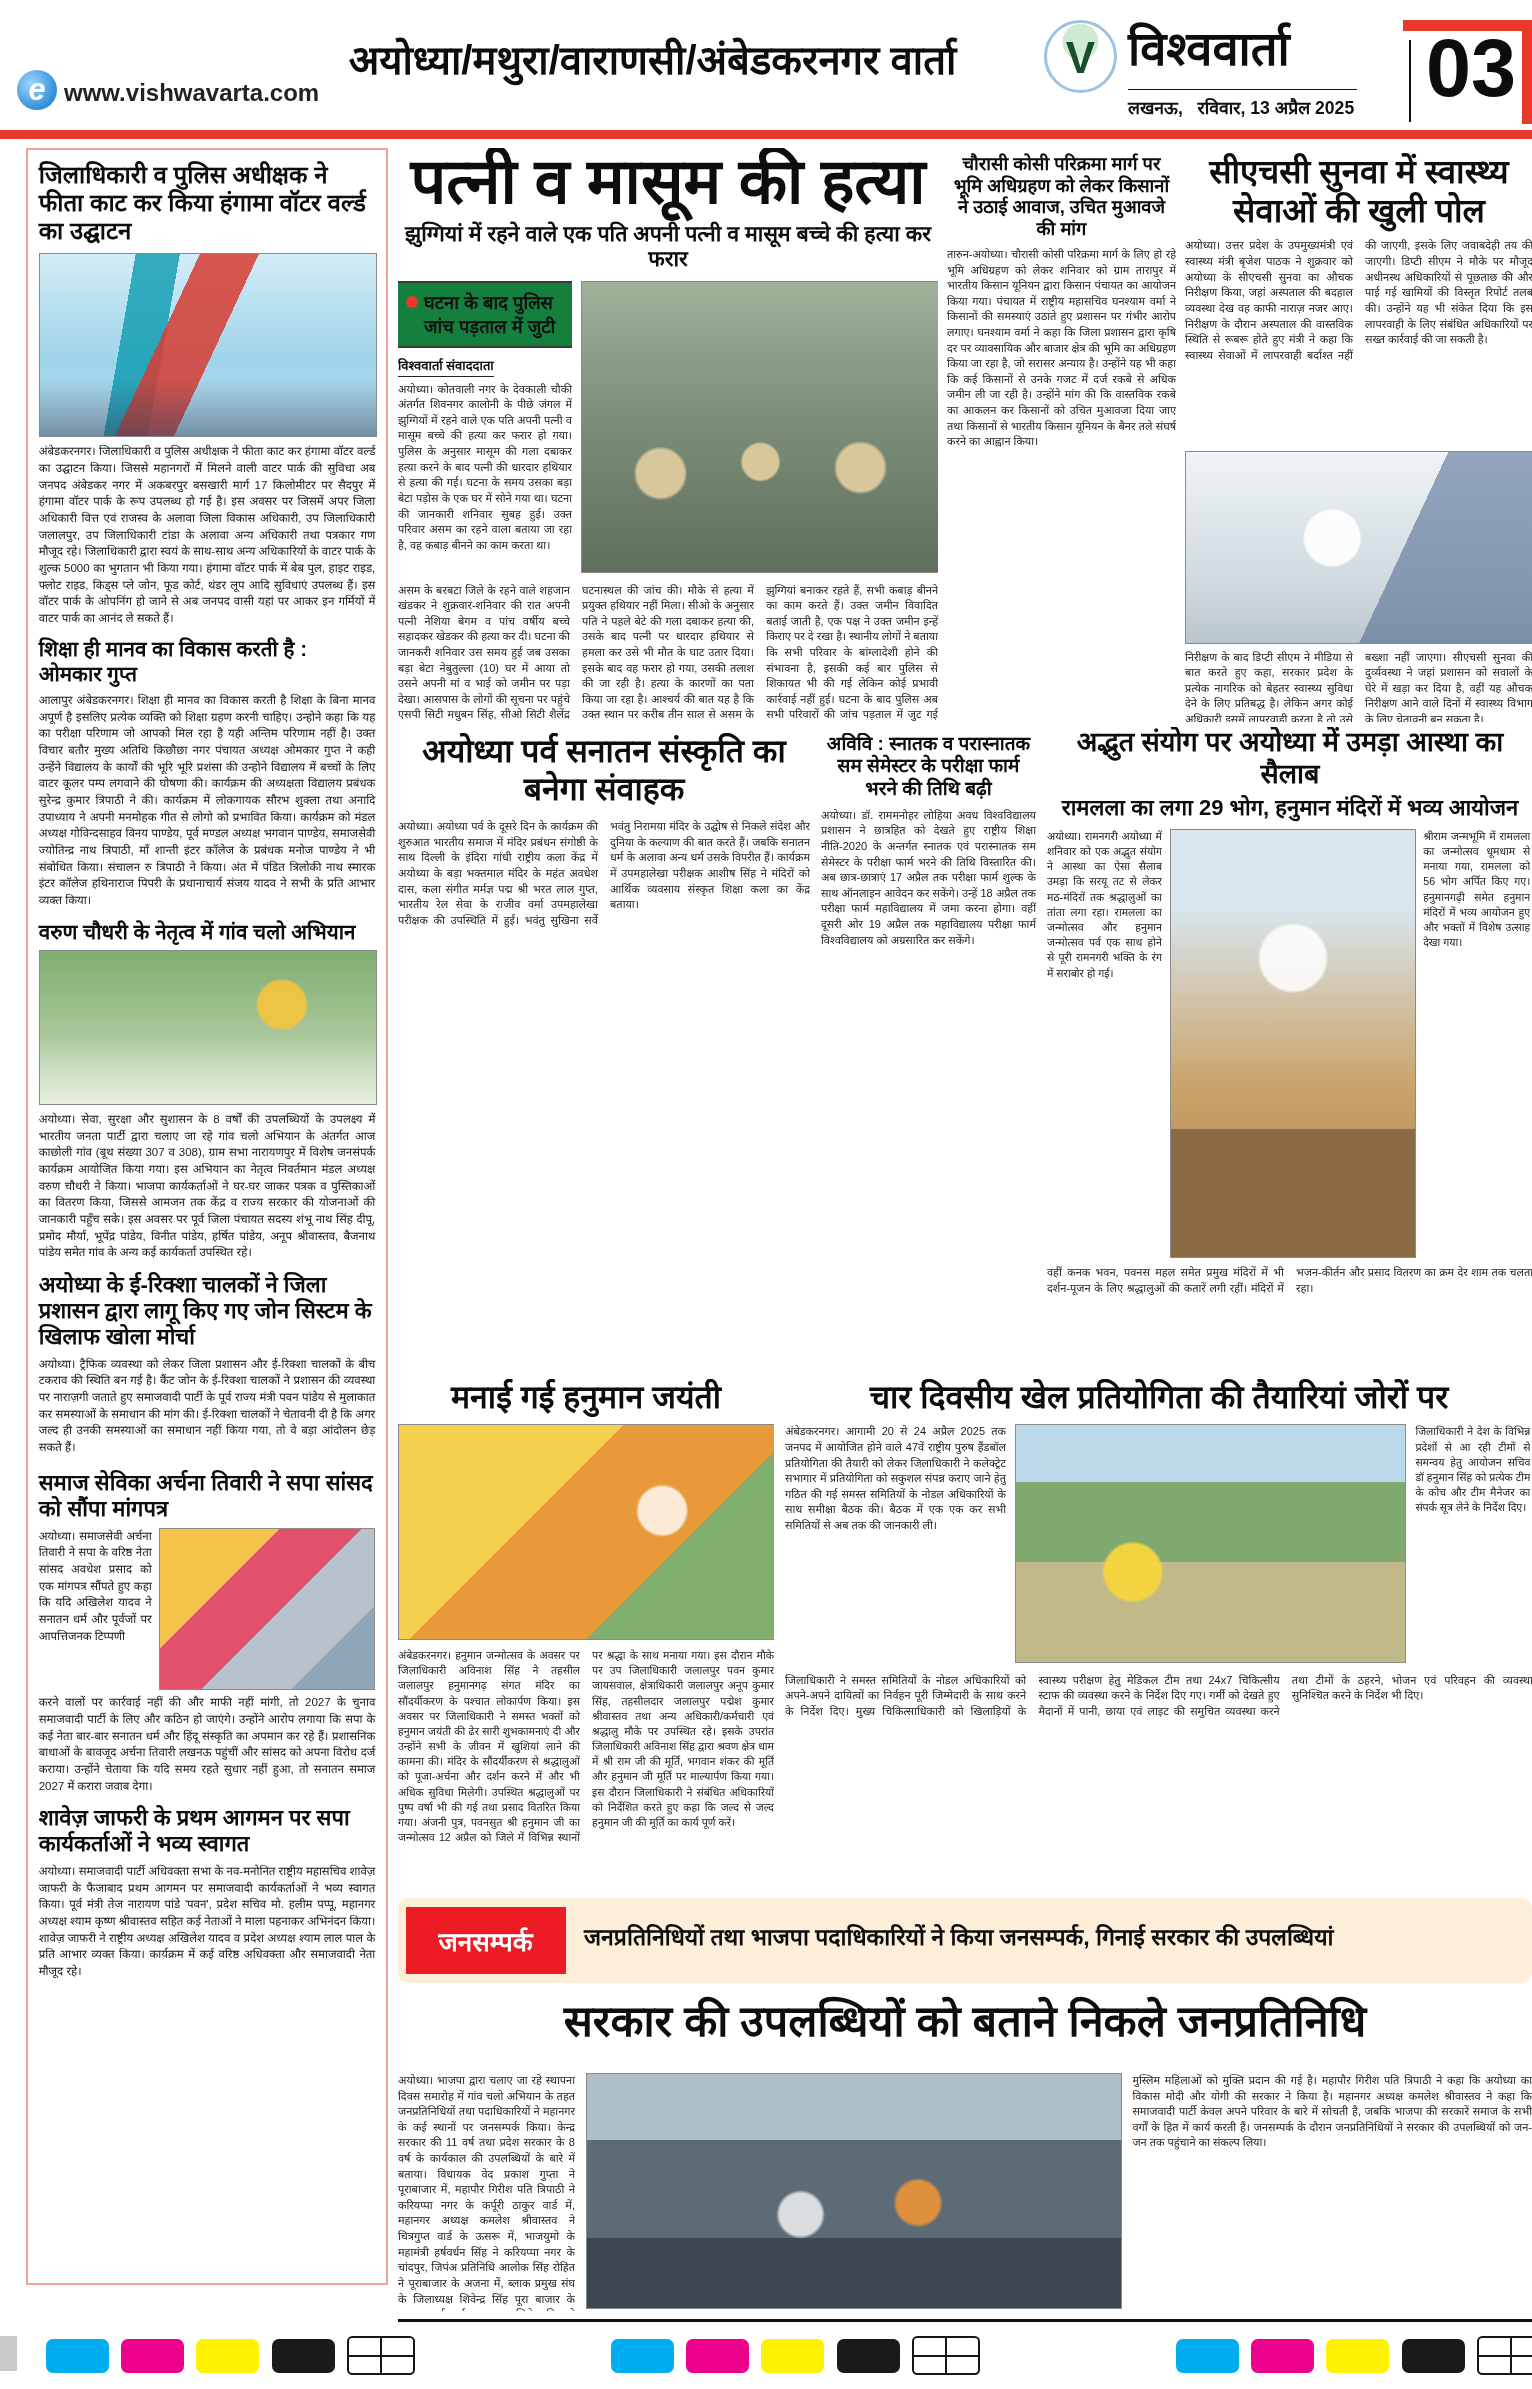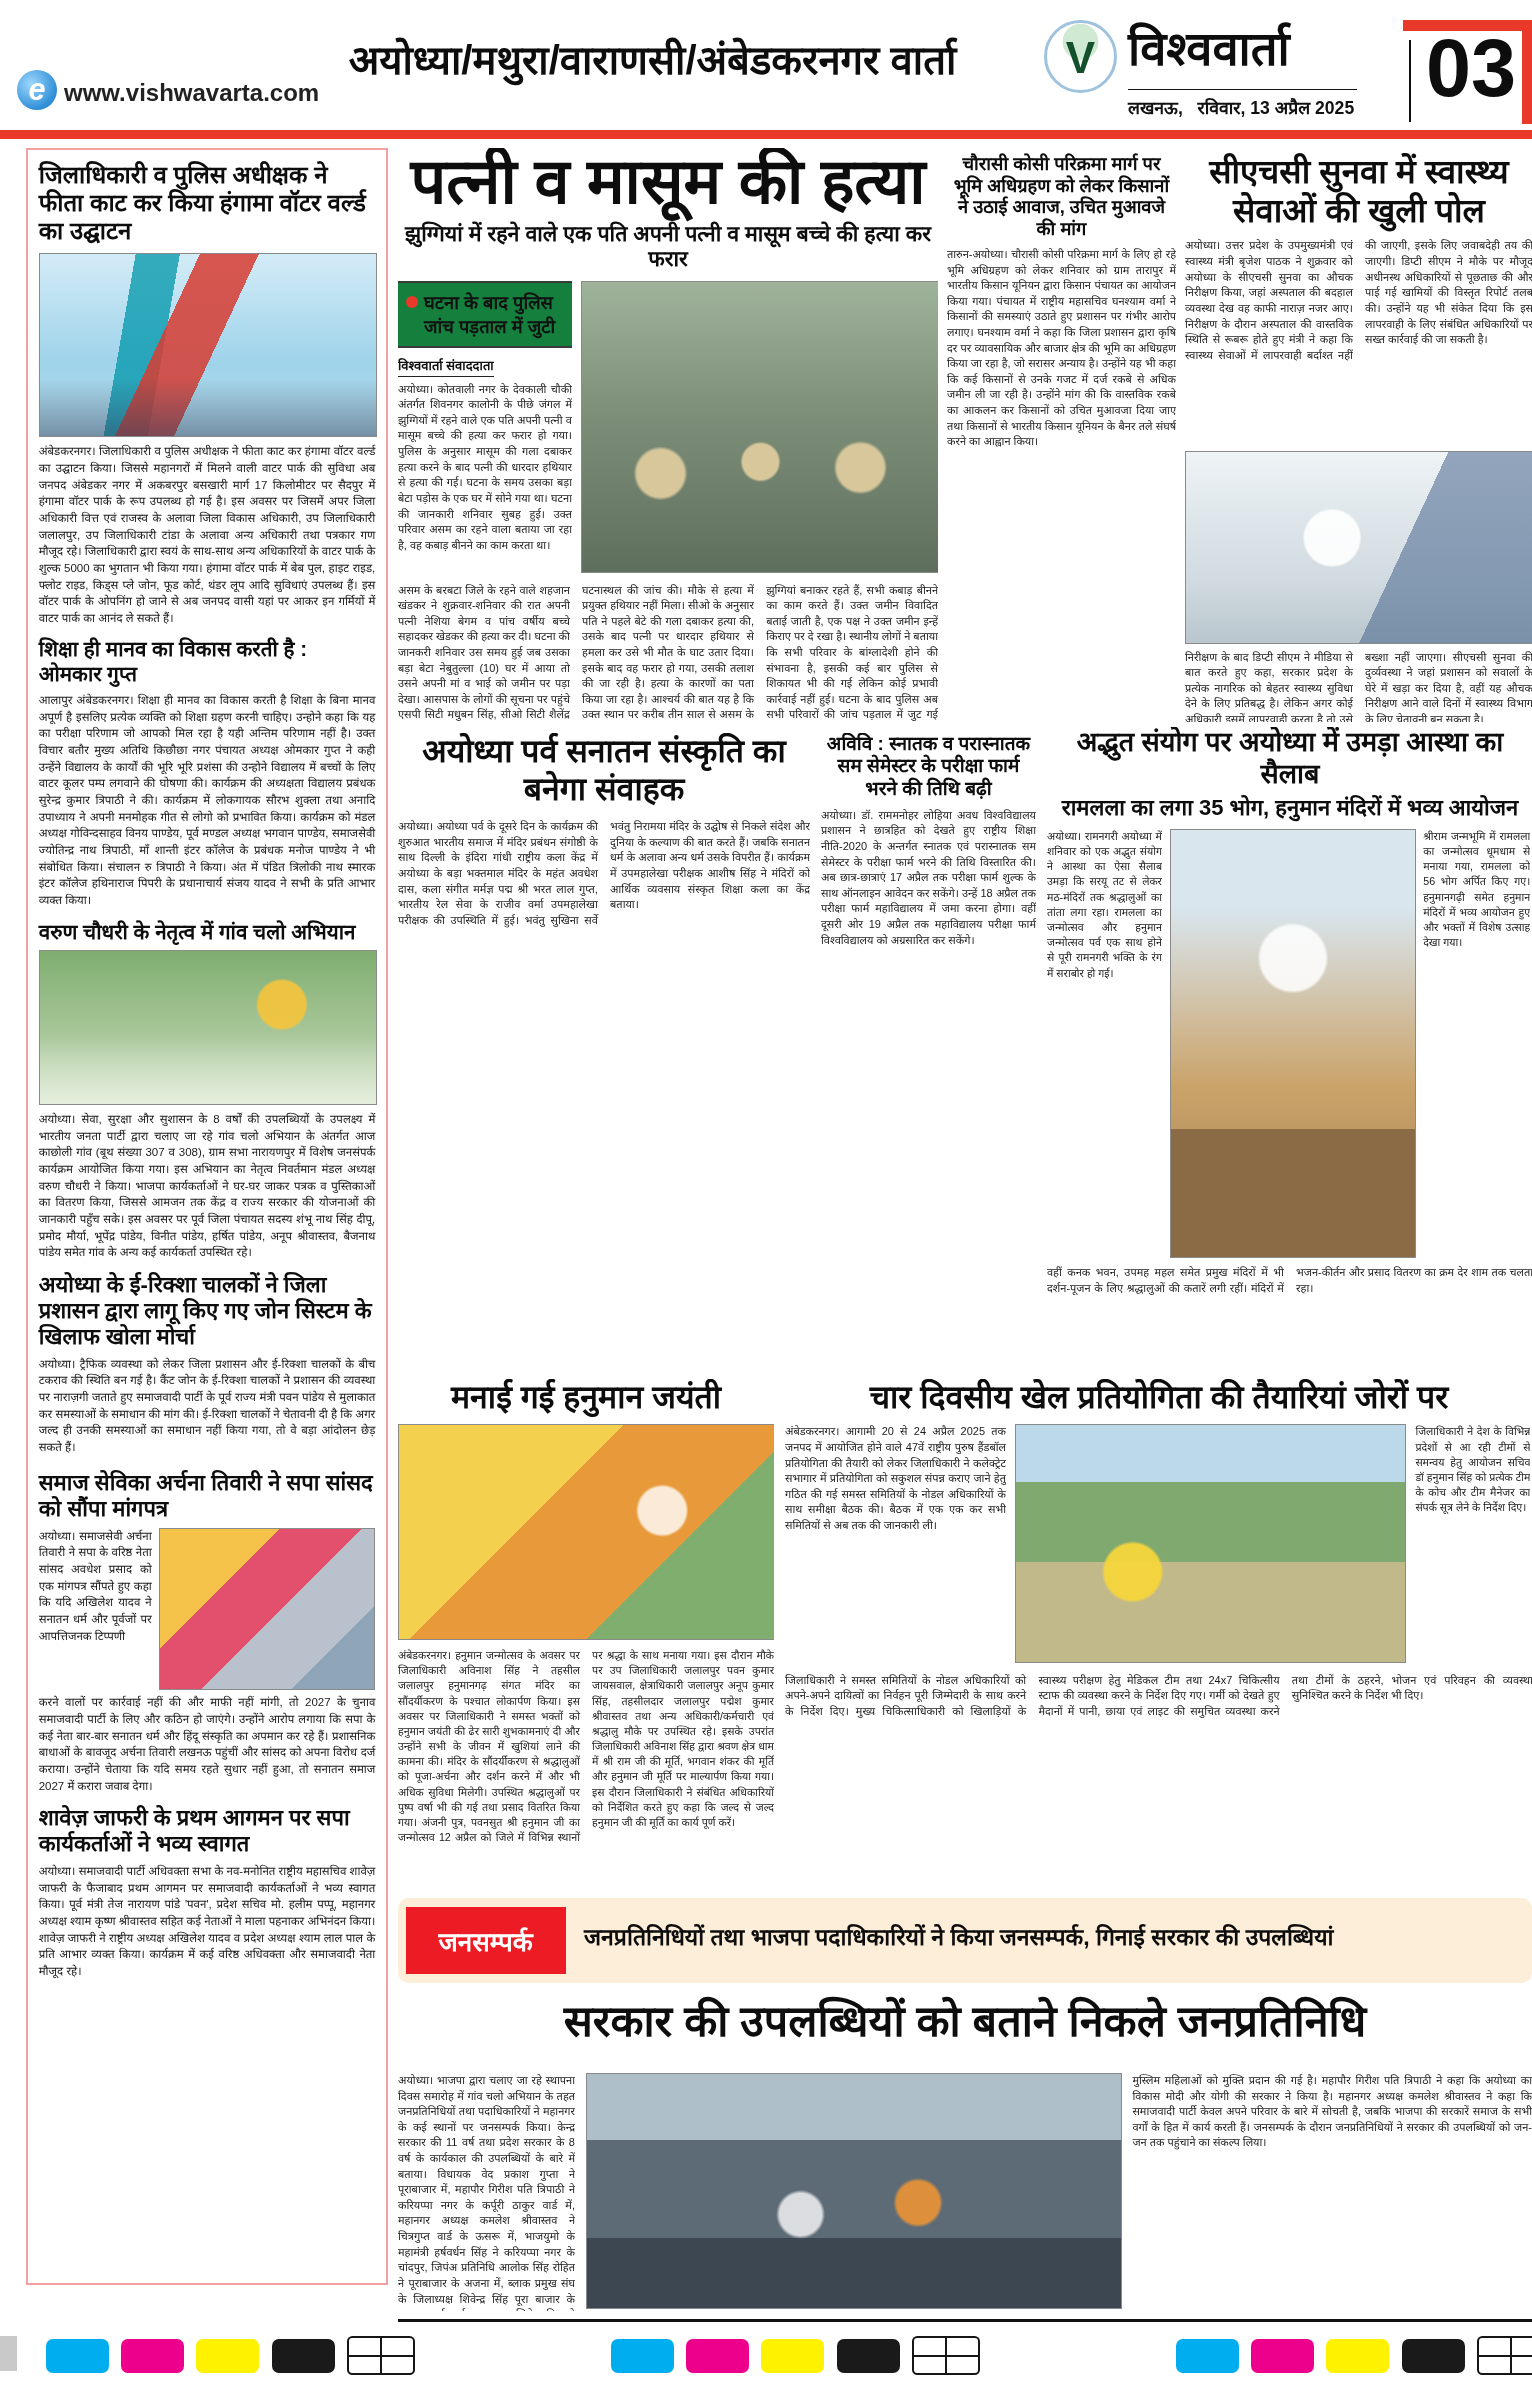--- a/index.html
+++ b/index.html
@@ -152,27 +152,27 @@
     <div class="cols-2 body-sm" style="height:504px;overflow:hidden;">अयोध्या। अयोध्या पर्व के दूसरे दिन के कार्यक्रम की शुरुआत भारतीय समाज में मंदिर प्रबंधन संगोष्ठी के साथ दिल्ली के इंदिरा गांधी राष्ट्रीय कला केंद्र में अयोध्या के बड़ा भक्तमाल मंदिर के महंत अवधेश दास, कला संगीत मर्मज्ञ पद्म श्री भरत लाल गुप्त, भारतीय रेल सेवा के राजीव वर्मा उपमहालेखा परीक्षक की उपस्थिति में हुई। भवंतु सुखिना सर्वे भवंतु निरामया मंदिर के उद्घोष से निकले संदेश और दुनिया के कल्याण की बात करते हैं। जबकि सनातन धर्म के अलावा अन्य धर्म उसके विपरीत हैं। कार्यक्रम में उपमहालेखा परीक्षक आशीष सिंह ने मंदिरों को आर्थिक व्यवसाय संस्कृत शिक्षा कला का केंद्र बताया।</div>
   </div>
 
   <div class="abs" style="left:821px;top:733px;width:215px;height:634px;overflow:hidden;">
     <div class="hl center" style="font-size:19px;margin-bottom:7.6px;">अविवि : स्नातक व परास्नातक सम सेमेस्टर के परीक्षा फार्म भरने की तिथि बढ़ी</div>
     <div class="body-sm">अयोध्या। डॉ. राममनोहर लोहिया अवध विश्वविद्यालय प्रशासन ने छात्रहित को देखते हुए राष्ट्रीय शिक्षा नीति-2020 के अन्तर्गत स्नातक एवं परास्नातक सम सेमेस्टर के परीक्षा फार्म भरने की तिथि विस्तारित की। अब छात्र-छात्राएं 17 अप्रैल तक परीक्षा फार्म शुल्क के साथ ऑनलाइन आवेदन कर सकेंगे। उन्हें 18 अप्रैल तक परीक्षा फार्म महाविद्यालय में जमा करना होगा। वहीं दूसरी ओर 19 अप्रैल तक महाविद्यालय परीक्षा फार्म विश्वविद्यालय को अग्रसारित कर सकेंगे।</div>
   </div>
 
   <div class="abs" style="left:1047px;top:727px;width:486px;height:640px;overflow:hidden;">
     <div class="hl center" style="font-size:27px;">अद्भुत संयोग पर अयोध्या में उमड़ा आस्था का सैलाब</div>
-    <div class="hl center" style="font-size:22px;margin-top:4.6px;">रामलला का लगा 35 भोग, हनुमान मंदिरों में भव्य आयोजन</div>
+    <div class="hl center" style="font-size:22px;margin-top:4.6px;">रामलला का लगा 29 भोग, हनुमान मंदिरों में भव्य आयोजन</div>
     <div style="display:flex;gap:7.6px;margin-top:7.6px;">
       <div class="body-sm" style="width:115px;flex:none;height:427px;overflow:hidden;font-size:10.7px;">अयोध्या। रामनगरी अयोध्या में शनिवार को एक अद्भुत संयोग ने आस्था का ऐसा सैलाब उमड़ा कि सरयू तट से लेकर मठ-मंदिरों तक श्रद्धालुओं का तांता लगा रहा। रामलला का जन्मोत्सव और हनुमान जन्मोत्सव पर्व एक साथ होने से पूरी रामनगरी भक्ति के रंग में सराबोर हो गई।</div>
       <div class="photo ph-sailab" style="width:244px;height:427px;flex:none;"></div>
       <div class="body-sm" style="width:107px;flex:none;height:427px;overflow:hidden;font-size:10.7px;">श्रीराम जन्मभूमि में रामलला का जन्मोत्सव धूमधाम से मनाया गया, रामलला को 56 भोग अर्पित किए गए। हनुमानगढ़ी समेत हनुमान मंदिरों में भव्य आयोजन हुए और भक्तों में विशेष उत्साह देखा गया।</div>
     </div>
-    <div class="cols-2 body-sm" style="margin-top:7.6px;height:84px;overflow:hidden;">वहीं कनक भवन, उपमह महल समेत प्रमुख मंदिरों में भी दर्शन-पूजन के लिए श्रद्धालुओं की कतारें लगी रहीं। मंदिरों में भजन-कीर्तन और प्रसाद वितरण का क्रम देर शाम तक चलता रहा।</div>
+    <div class="cols-2 body-sm" style="margin-top:7.6px;height:84px;overflow:hidden;">वहीं कनक भवन, पवनस महल समेत प्रमुख मंदिरों में भी दर्शन-पूजन के लिए श्रद्धालुओं की कतारें लगी रहीं। मंदिरों में भजन-कीर्तन और प्रसाद वितरण का क्रम देर शाम तक चलता रहा।</div>
   </div>
 
   <div class="abs" style="left:398px;top:1379px;width:376px;height:507px;overflow:hidden;">
     <div class="hl center" style="font-size:32px;margin-bottom:7.6px;">मनाई गई हनुमान जयंती</div>
     <div class="photo ph-hanuman" style="width:376px;height:214px;margin-bottom:7.6px;"></div>
     <div class="cols-2 body-sm" style="height:229px;overflow:hidden;font-size:10.7px;">अंबेडकरनगर। हनुमान जन्मोत्सव के अवसर पर जिलाधिकारी अविनाश सिंह ने तहसील जलालपुर हनुमानगढ़ संगत मंदिर का सौंदर्यीकरण के पश्चात लोकार्पण किया। इस अवसर पर जिलाधिकारी ने समस्त भक्तों को हनुमान जयंती की ढेर सारी शुभकामनाएं दी और उन्होंने सभी के जीवन में खुशियां लाने की कामना की। मंदिर के सौंदर्यीकरण से श्रद्धालुओं को पूजा-अर्चना और दर्शन करने में और भी अधिक सुविधा मिलेगी। उपस्थित श्रद्धालुओं पर पुष्प वर्षा भी की गई तथा प्रसाद वितरित किया गया। अंजनी पुत्र, पवनसुत श्री हनुमान जी का जन्मोत्सव 12 अप्रैल को जिले में विभिन्न स्थानों पर श्रद्धा के साथ मनाया गया। इस दौरान मौके पर उप जिलाधिकारी जलालपुर पवन कुमार जायसवाल, क्षेत्राधिकारी जलालपुर अनूप कुमार सिंह, तहसीलदार जलालपुर पद्मेश कुमार श्रीवास्तव तथा अन्य अधिकारी/कर्मचारी एवं श्रद्धालु मौके पर उपस्थित रहे। इसके उपरांत जिलाधिकारी अविनाश सिंह द्वारा श्रवण क्षेत्र धाम में श्री राम जी की मूर्ति, भगवान शंकर की मूर्ति और हनुमान जी मूर्ति पर माल्यार्पण किया गया। इस दौरान जिलाधिकारी ने संबंधित अधिकारियों को निर्देशित करते हुए कहा कि जल्द से जल्द हनुमान जी की मूर्ति का कार्य पूर्ण करें।</div>
   </div>
 
   <div class="abs" style="left:785px;top:1379px;width:748px;height:507px;overflow:hidden;">
     <div class="hl center" style="font-size:32px;margin-bottom:7.6px;">चार दिवसीय खेल प्रतियोगिता की तैयारियां जोरों पर</div>

